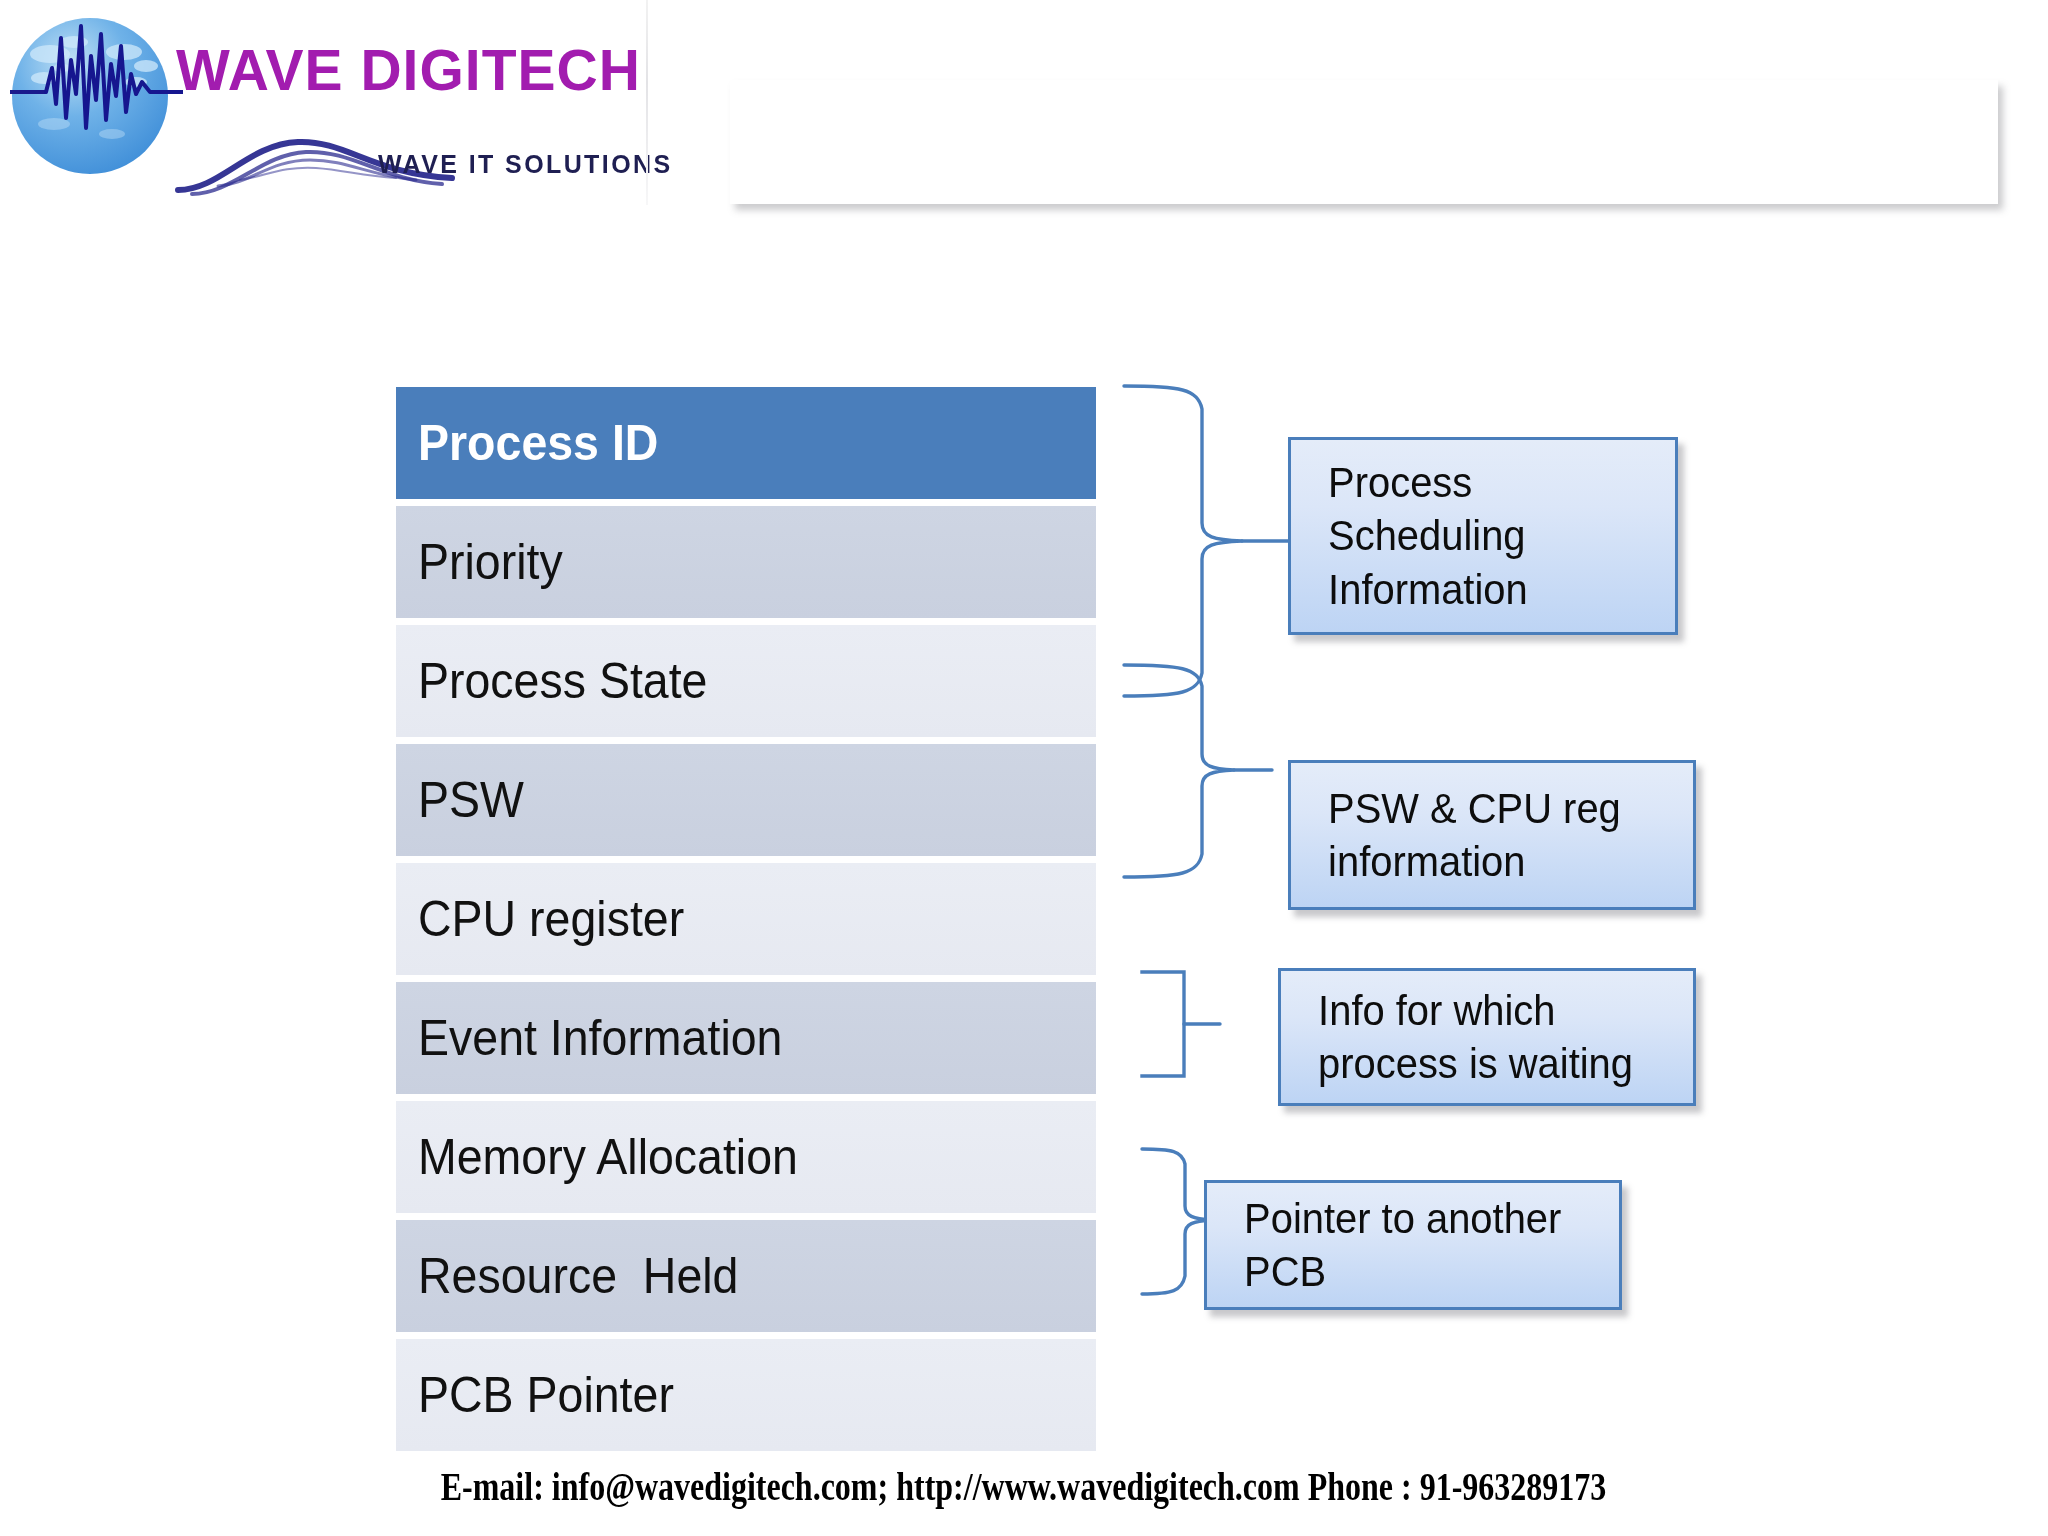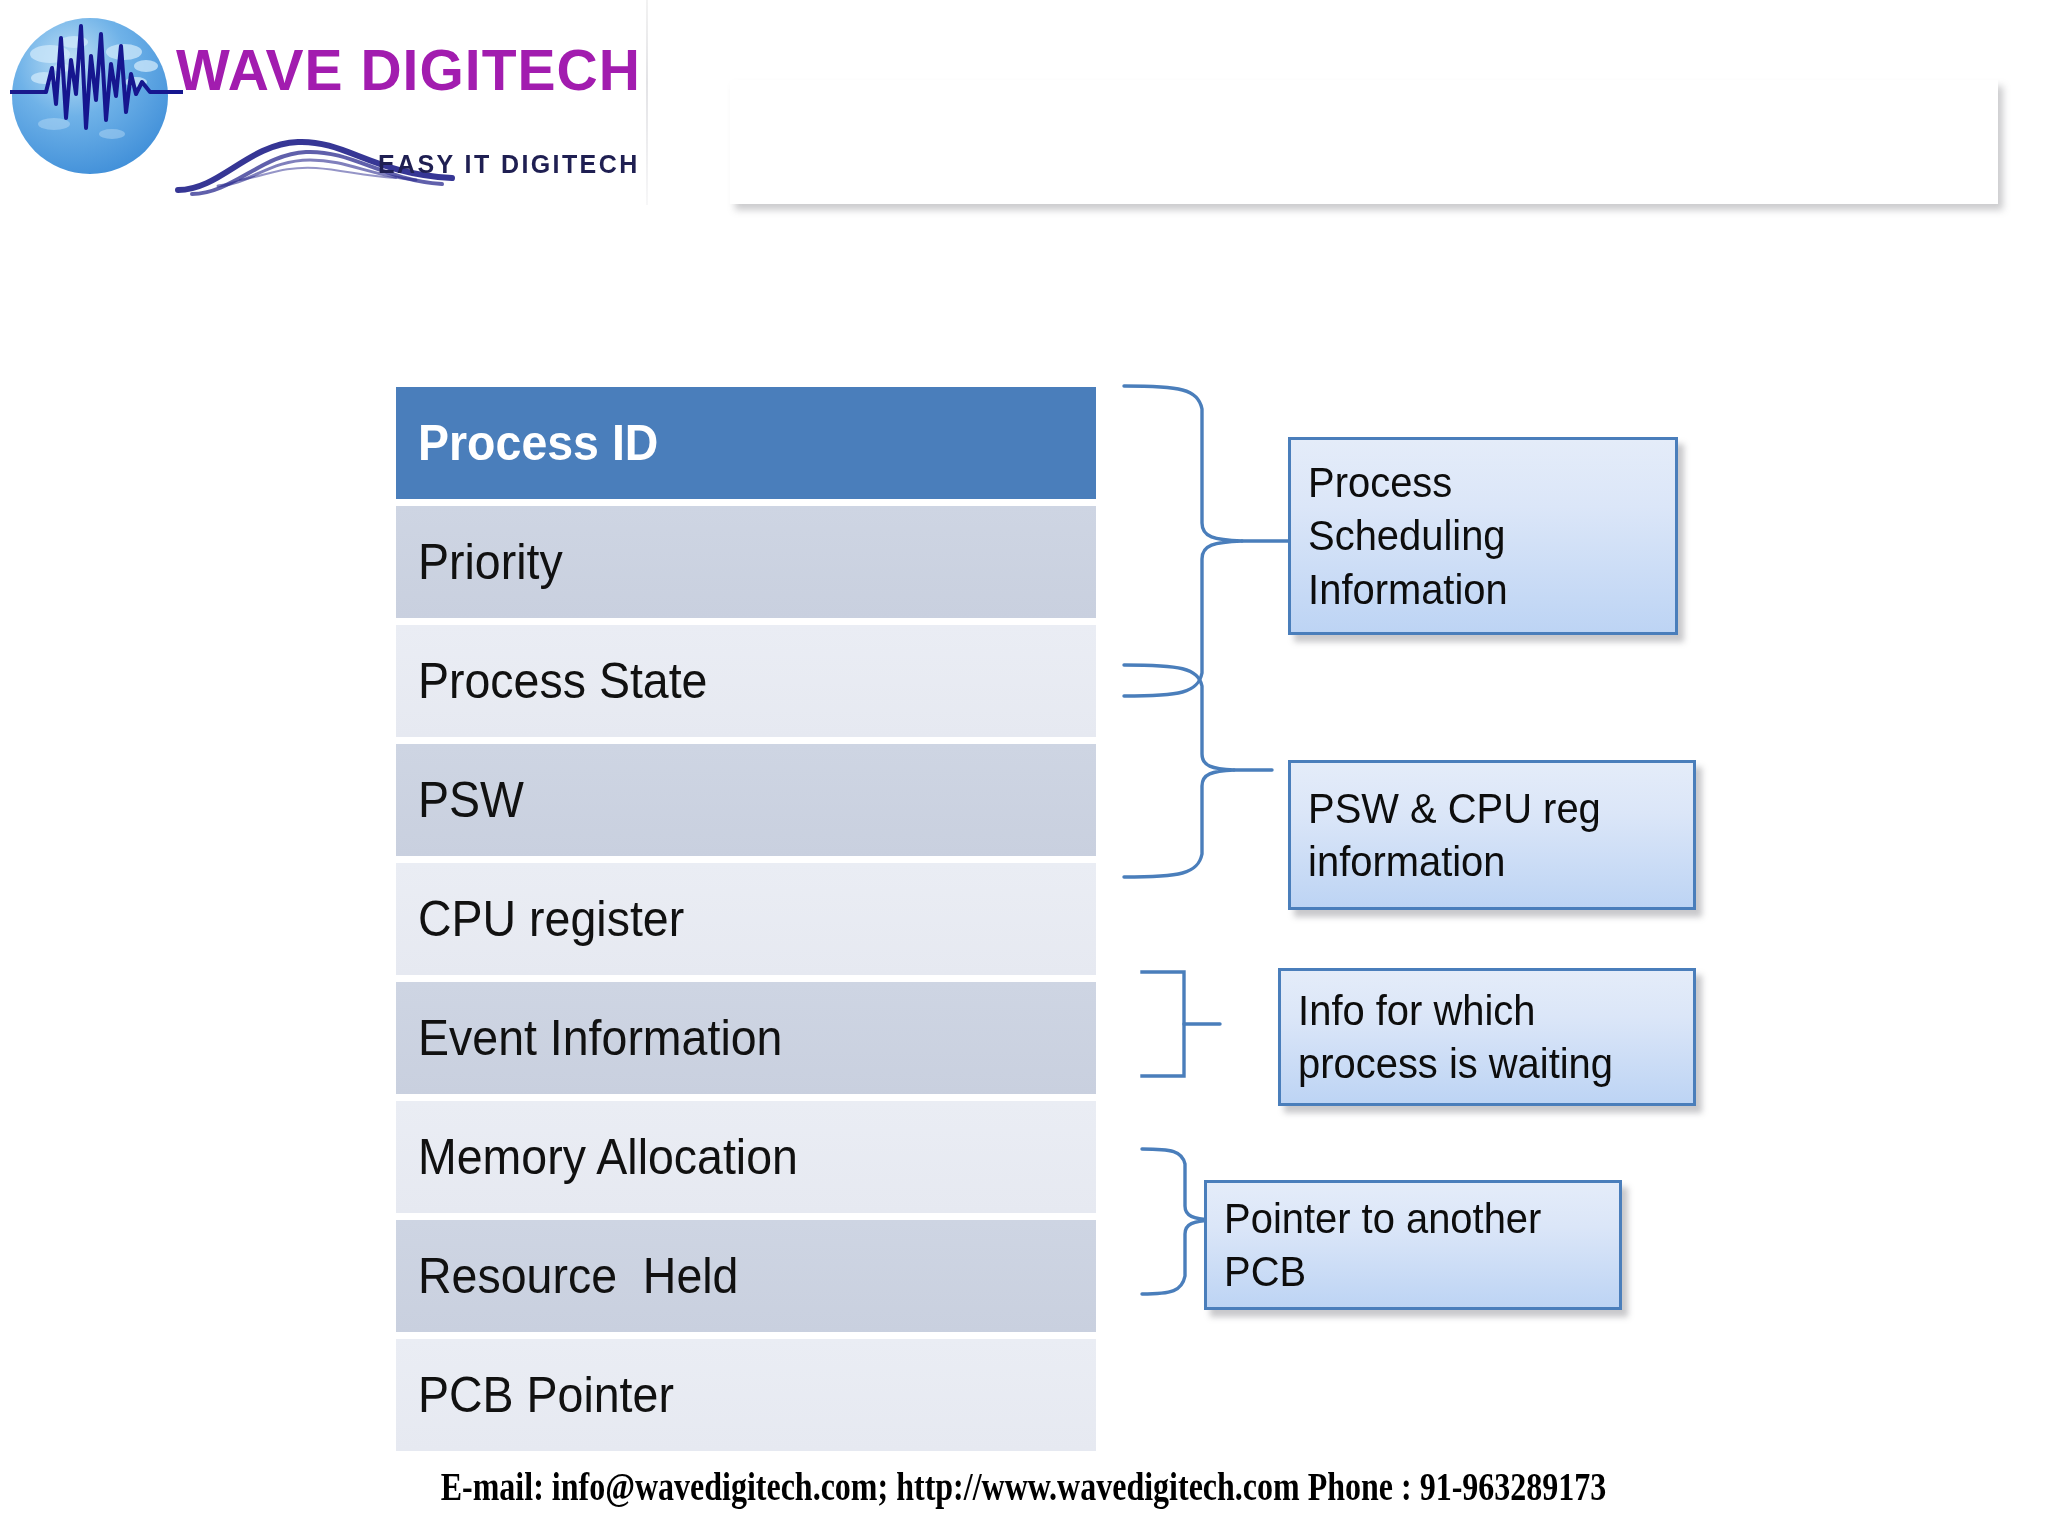--- a/index.html
+++ b/index.html
@@ -69,21 +69,21 @@
   
   .brace{position:absolute;}
   .brace svg{display:block;overflow:visible;}
 
   
   .callout{
     position:absolute;box-sizing:border-box;
     border:3px solid #4A7EBB;
     background:linear-gradient(to bottom,#e4ecf9 0%,#dbe6f8 35%,#bdd4f4 100%);
     box-shadow:6px 7px 6px rgba(125,125,130,.42);
-    display:flex;align-items:center;
+    display:flex;align-items:center;padding-left:20px;
   }
   .callout .ctext{
     font-family:"Liberation Sans", sans-serif;
     font-size:42px;color:#0d0d0d;line-height:1.27;
     padding:0 16px 0 18px;
     transform:scaleX(.95);transform-origin:left center;
   }
 
   
   .footer{
@@ -143,21 +143,21 @@
       <svg viewBox="0 0 290 72" width="290" height="72">
         <g fill="none" stroke="#2b2b8f" stroke-linecap="round">
           <path d="M8 62 C50 62 78 16 128 14 C176 12 202 46 282 50" stroke-width="6" opacity=".95"></path>
           <path d="M22 66 C62 66 92 26 136 24 C182 22 212 52 272 56" stroke-width="4" opacity=".75"></path>
           <path d="M48 58 C80 56 100 32 140 32 C178 32 200 48 246 52" stroke-width="3" opacity=".6"></path>
           <path d="M70 52 C96 48 112 38 146 40 C174 42 192 48 226 50" stroke-width="2" opacity=".5"></path>
         </g>
       </svg>
     </div>
 
-    <div class="logo-tag">EASY IT DIGITECH</div>
+    <div class="logo-tag">WAVE IT SOLUTIONS</div>
   </div>
 
   <div class="logo-divider"></div>
 
   <div class="title-frame"></div>
 
   <div class="pcb-table">
     <div class="pcb-row head">
       <span class="cell">Process ID</span>
     </div>

